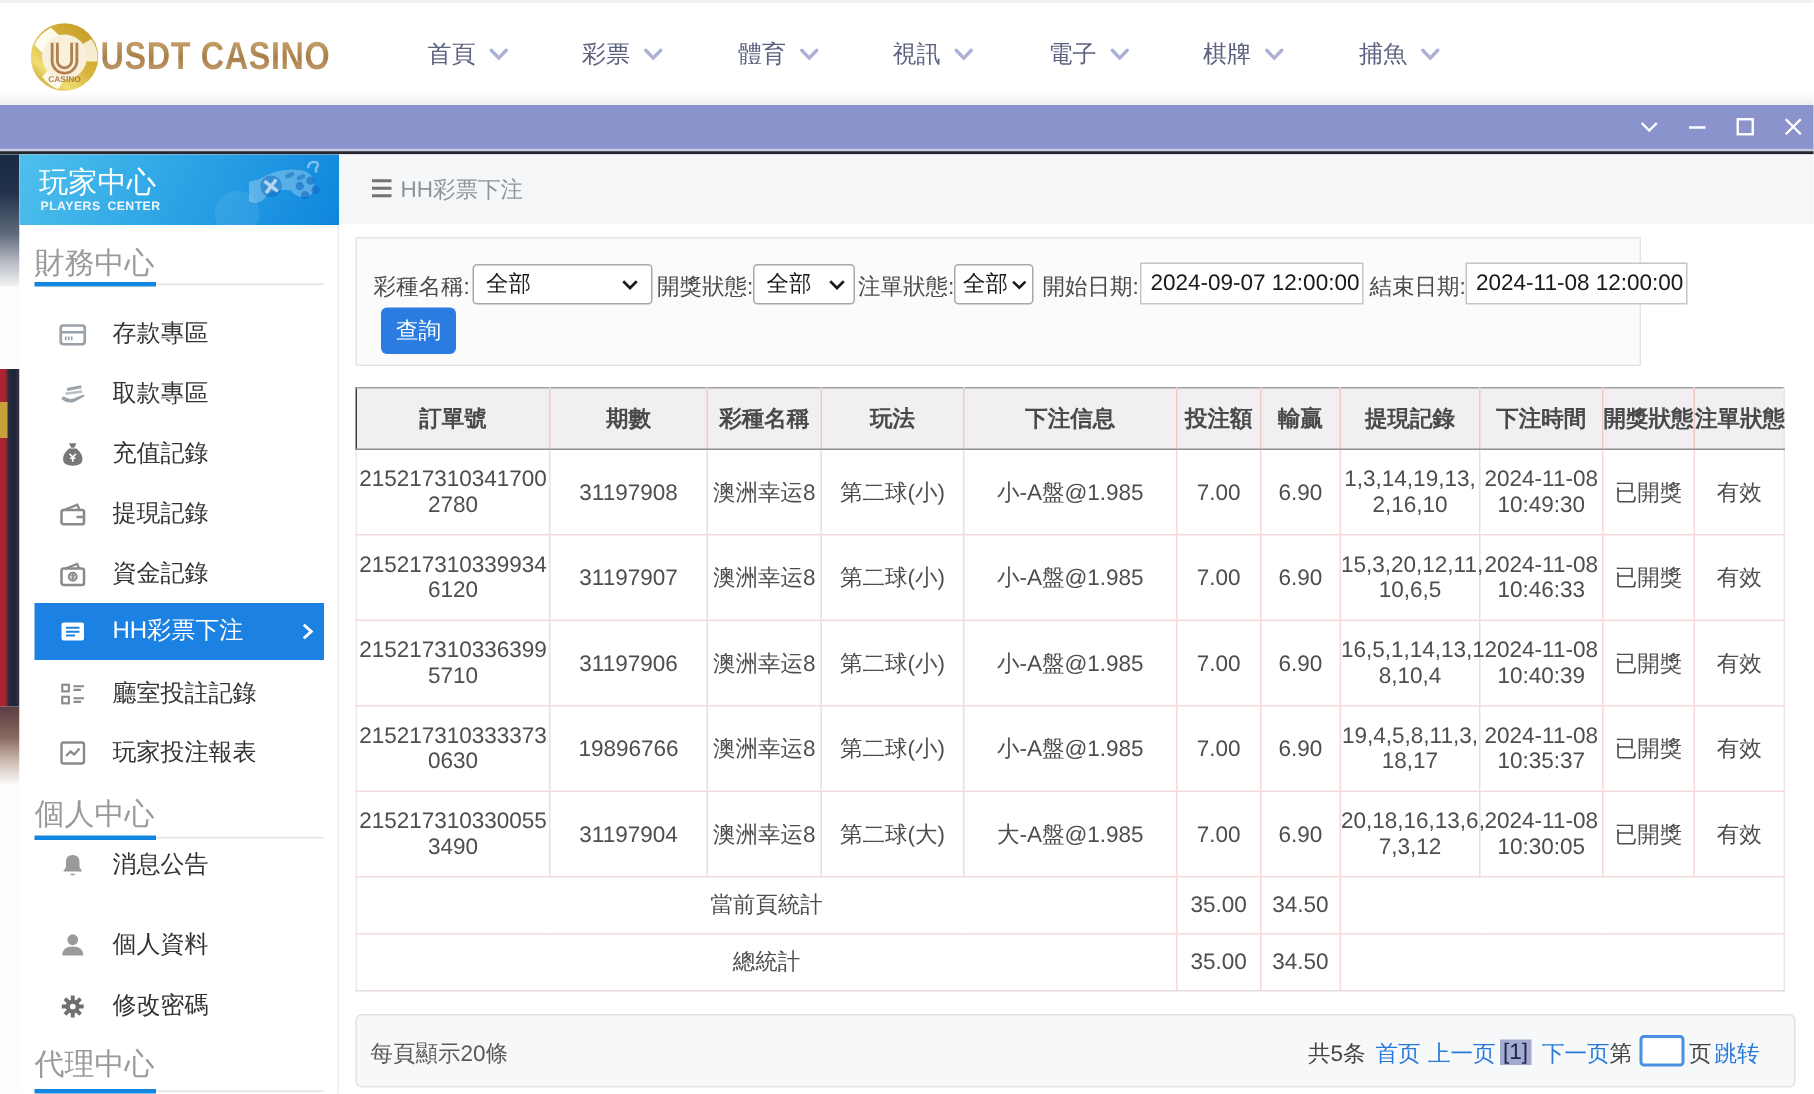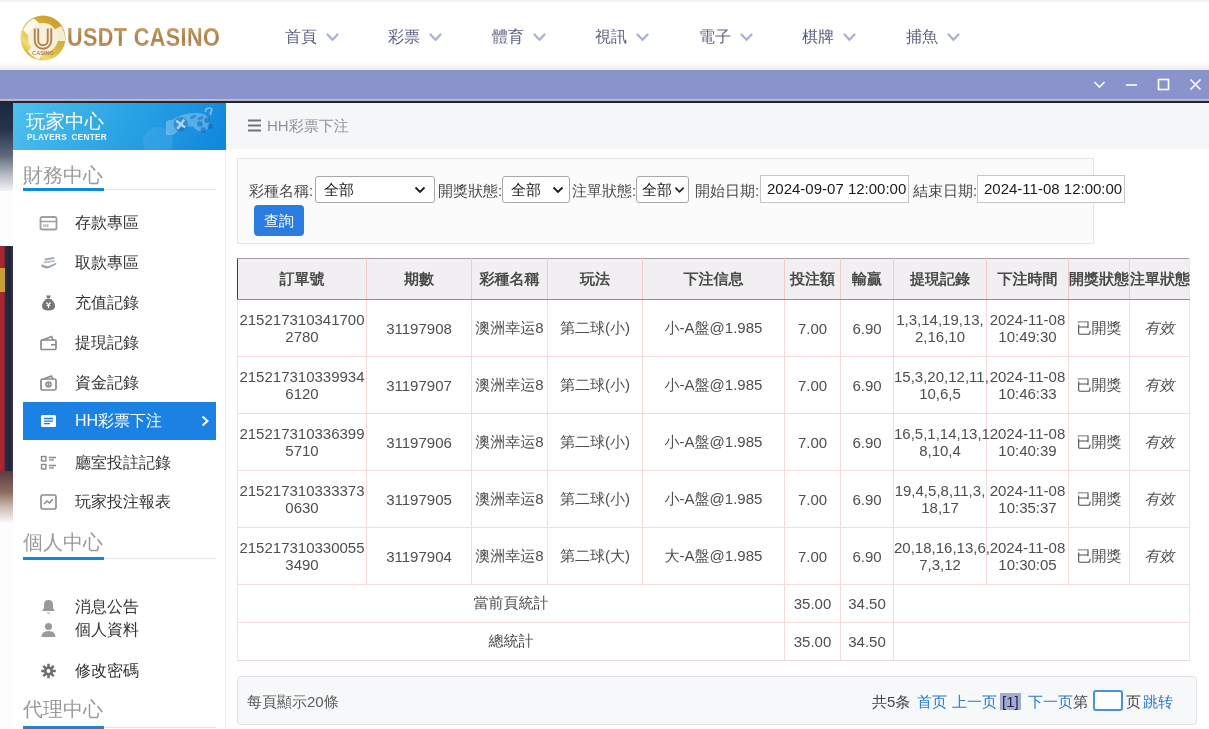--- a/index.html
+++ b/index.html
@@ -77,21 +77,21 @@
 #tbl { position:absolute; left:237px; top:258px; width:953px; border-collapse:collapse; table-layout:fixed;
   font-size:15px; color:#4e4e4e; background:#fff; }
 #tbl th { white-space:nowrap; padding:0; background:#f1eff1; font-weight:bold; color:#4a4a4a; height:41px;
   border-top:1px solid #9d9d9d; border-bottom:1px solid #8f8f8f; border-left:1px solid #f3c9c6; border-right:1px solid #f3c9c6; }
 #tbl th:first-child { border-left:1px solid #404040; }
 #tbl th:last-child { border-right:1px solid #e9e9e9; }
 #tbl td { text-align:center; border:1px solid #f5dada; background:#fff; }
 #tbl tr.dr td { height:57px; }
 #tbl tr.sr td { height:38px; }
 #tbl td.el { border-left:1px solid #e9e9e9; }
-#tbl td.er { border-right:1px solid #e9e9e9;font-style:italic; }
+#tbl td.er { border-right:1px solid #e9e9e9; }
 #tbl tr.last td { border-bottom:1px solid #e8dada; }
 </style>
 </head>
 <body>
 <div id="stage">
 
   <div id="header">
     <svg id="logoCircle" viewBox="0 0 46 46">
       <defs>
         <linearGradient id="gold" x1="0.8" y1="0.1" x2="0.1" y2="0.95">
@@ -252,21 +252,21 @@
           <path d="M5 11.5 l3 -3 2.5 2 3.5 -4" fill="none" stroke="#8a8a8a" stroke-width="1.5"></path>
         </svg>
         <span class="tx">玩家投注報表</span>
       </div>
 
     <div class="sec-title" style="top:426px">個人中心</div>
     <div class="sec-line" style="top:455px">
         <i></i>
       </div>
 
-    <div class="mi" style="top:484px">
+    <div class="mi" style="top:454px">
         <svg class="ic" viewBox="0 0 19 19">
           <path d="M9.5 2.5 q4.5 0 4.5 4.5 v3.5 l1.8 3 h-12.6 l1.8 -3 v-3.5 q0 -4.5 4.5 -4.5z" fill="#9a9a9a"></path>
           <path d="M7.8 15 a1.8 1.8 0 0 0 3.4 0" fill="#9a9a9a"></path>
         </svg>
         <span class="tx">消息公告</span>
       </div>
     <div class="mi" style="top:507px">
         <svg class="ic" viewBox="0 0 19 19">
           <circle cx="9.5" cy="6" r="3.6" fill="#9a9a9a"></circle>
           <path d="M2.5 16.5 q0 -6 7 -6 q7 0 7 6z" fill="#9a9a9a"></path>
@@ -400,21 +400,21 @@
       <td>小-A盤@1.985</td>
           <td>7.00</td>
           <td>6.90</td>
           <td>16,5,1,14,13,1<br>8,10,4</td>
       <td>2024-11-08<br>10:40:39</td>
           <td>已開獎</td>
           <td class="er">有效</td>
     </tr>
     <tr class="dr">
       <td class="el">215217310333373<br>0630</td>
-          <td>31197905</td>
+          <td>19896766</td>
           <td>澳洲幸运8</td>
           <td>第二球(小)</td>
       <td>小-A盤@1.985</td>
           <td>7.00</td>
           <td>6.90</td>
           <td>19,4,5,8,11,3,<br>18,17</td>
       <td>2024-11-08<br>10:35:37</td>
           <td>已開獎</td>
           <td class="er">有效</td>
     </tr>

